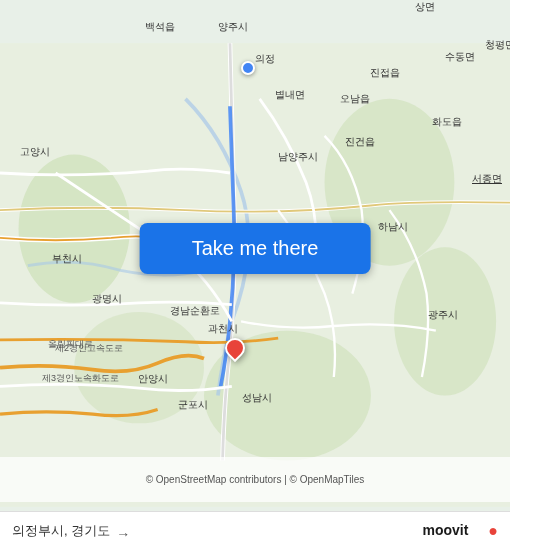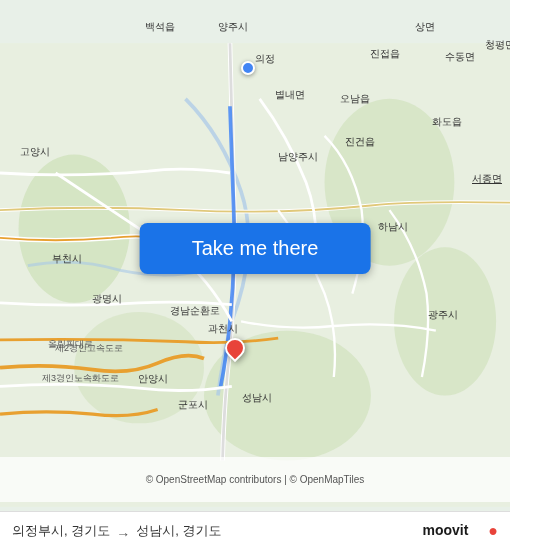--- a/index.html
+++ b/index.html
@@ -197,23 +197,23 @@
 
     <path d="M 60 140 Q 120 180 180 220 Q 220 245 250 300" stroke="#ffffff" stroke-width="3" fill="none"></path>
     <path d="M 300 180 Q 330 220 350 270 Q 365 310 360 360" stroke="#ffffff" stroke-width="2.5" fill="none"></path>
 
     <path d="M 0 350 Q 50 345 100 352 Q 140 358 170 345 Q 200 332 220 340" stroke="#e8a030" stroke-width="4" fill="none"></path>
     <path d="M 0 400 Q 50 395 100 400 Q 140 405 170 395" stroke="#e8a030" stroke-width="3.5" fill="none"></path>
   </svg>
 
   <div class="map-label" style="top:20px;left:145px;">백석읍</div>
   <div class="map-label" style="top:20px;left:218px;">양주시</div>
-  <div class="map-label" style="top:20px;left:415px;">상면</div>
+  <div class="map-label" style="top:0;left:415px;">상면</div>
   <div class="map-label" style="top:52px;left:255px;">의정</div>
-  <div class="map-label" style="top:47px;left:370px;">진접읍</div>
+  <div class="map-label" style="top:66px;left:370px;">진접읍</div>
   <div class="map-label" style="top:50px;left:445px;">수동면</div>
   <div class="map-label" style="top:88px;left:275px;">별내면</div>
   <div class="map-label" style="top:92px;left:340px;">오남읍</div>
   <div class="map-label" style="top:38px;left:485px;">청평면</div>
   <div class="map-label" style="top:145px;left:20px;">고양시</div>
   <div class="map-label" style="top:135px;left:345px;">진건읍</div>
   <div class="map-label" style="top:150px;left:278px;">남양주시</div>
   <div class="map-label" style="top:115px;left:432px;">화도읍</div>
   <div class="map-label" style="top:172px;left:472px;text-decoration:underline;">서종면</div>
   <div class="map-label" style="top:220px;left:378px;">하남시</div>
@@ -236,20 +236,19 @@
   </div>
 
   <button class="take-me-there-btn">Take me there</button>
 
   <div class="attribution">© OpenStreetMap contributors | © OpenMapTiles</div>
 
   <div class="bottom-bar">
     <div class="route-info">
       <span class="location-text">의정부시, 경기도</span>
       <span class="arrow-icon">→</span>
-      <span class="location-text">성남시, 경기도</span>
     </div>
     <div class="moovit-logo">
       <span class="moovit-text">moovit</span>
       <span class="moovit-dot">●</span>
     </div>
   </div>
 </div>
 
 </body></html>

